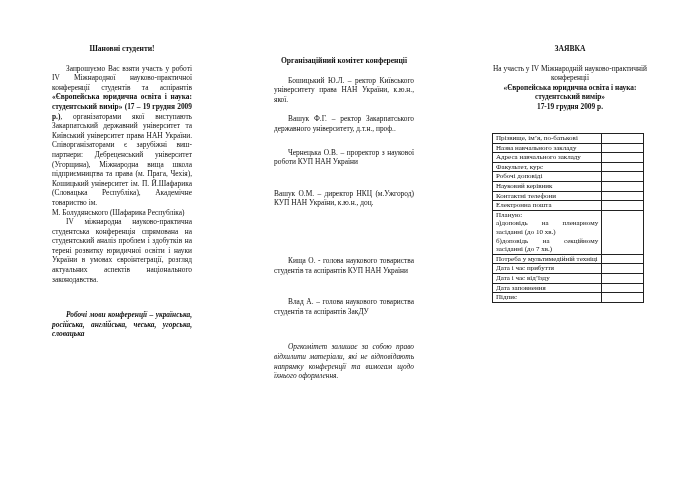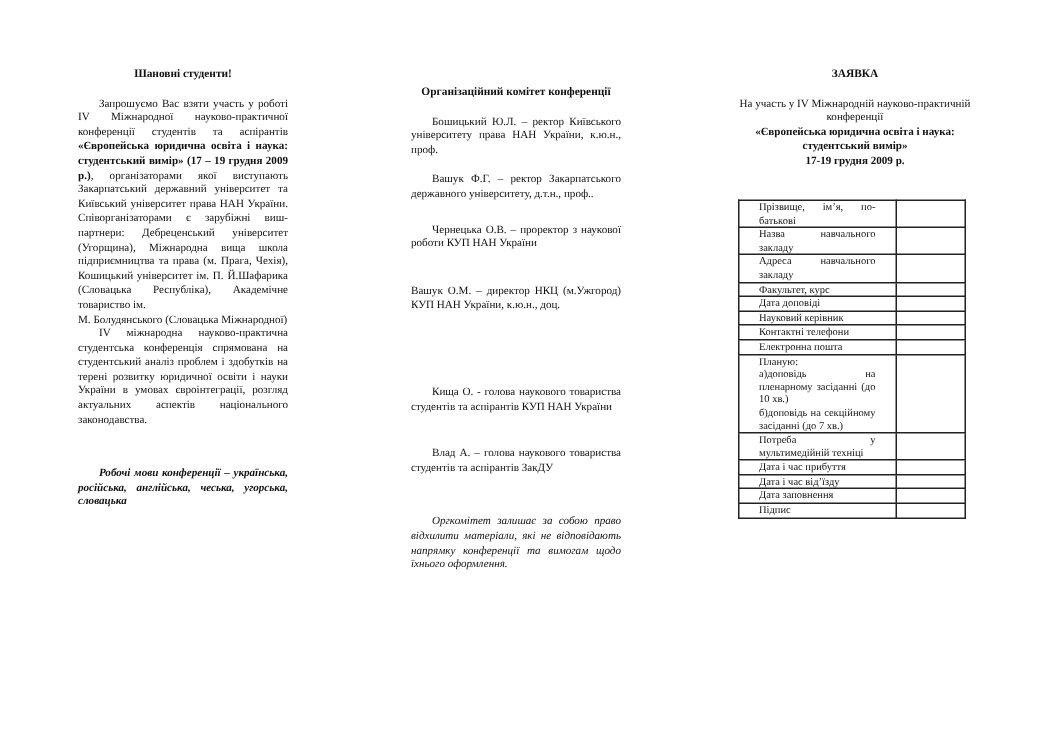--- a/index.html
+++ b/index.html
@@ -11,41 +11,41 @@
   .c3 { left:490px; top:44px; width:160px; }
   .title { font-weight:bold; text-align:center; font-size:7.6px; }
   p { margin:0; text-align:justify; }
   .ind { text-indent:14px; }
   .b { font-weight:bold; }
   .it { font-style:italic; }
   .bi { font-weight:bold; font-style:italic; }
   .center { text-align:center; } .gap10 { height:10px; } .gap14 { height:14px; } .gap22 { height:22px; } .gap26 { height:26px; }
   table.form { position:absolute; left:492px; top:133px; width:152px;
                border-collapse:collapse; font-size:7px; line-height:8.6px; }
-  table.form td { border:1px solid #222; padding:0 13px; vertical-align:top;margin-left:20px; }
+  table.form td { border:1px solid #222; padding:0 3px; vertical-align:top;margin-left:20px; }
   table.form td.lbl { width:104px; text-align:justify; }
   table.form td.val { width:36px; }
 </style>
 </head>
 <body>
 
 <div class="col c1">
   <div class="title">Шановні студенти!</div>
   <div class="gap10"></div>
   <p class="ind"><span>Запрошуємо Вас взяти участь у роботі IV Міжнародної науково-практичної конференції студентів та аспірантів </span><span class="b">«Європейська юридична освіта і наука: студентський вимір»</span> <span class="b">(17 – 19 грудня 2009 р.)</span><span>, організаторами якої виступають Закарпатський державний університет та Київський університет права НАН України. Співорганізаторами є зарубіжні виш-партнери: Дебреценський університет (Угорщина), Міжнародна вища школа підприємництва та права (м. Прага, Чехія), Кошицький університет ім. П. Й.Шафарика (Словацька Республіка), Академічне товариство ім.</span></p>
-  <p>М. Болудянського (Словацька Міжнародної)</p>
+  <p>М. Болудянського (Шафарика Республіка)</p>
   <p class="ind">IV міжнародна науково-практична студентська конференція спрямована на студентський аналіз проблем і здобутків на терені розвитку юридичної освіти і науки України в умовах євроінтеграції, розгляд актуальних аспектів національного законодавства.</p>
   <div class="gap26"></div>
   <p class="ind bi">Робочі мови конференції – українська, російська, англійська, чеська, угорська, словацька</p>
 </div>
 
 <div class="col c2">
   <div class="title">Організаційний комітет конференції</div>
   <div class="gap10"></div>
-  <p class="ind">Бошицький Ю.Л. – ректор Київського університету права НАН України, к.ю.н., проф.</p>
+  <p class="ind">Бошицький Ю.Л. – ректор Київського університету права НАН України, к.ю.н., якої.</p>
   <div class="gap10"></div>
   <p class="ind">Вашук Ф.Г. – ректор Закарпатського державного університету, д.т.н., проф..</p>
   <div class="gap14"></div>
   <p class="ind">Чернецька О.В. – проректор з наукової роботи КУП НАН України</p>
   <div class="gap22"></div>
   <p>Вашук О.М. – директор НКЦ (м.Ужгород) КУП НАН України, к.ю.н., доц.</p>
   <div class="gap22"></div>
   <div class="gap26"></div>
   <p class="ind">Кища О. - голова наукового товариства студентів та аспірантів КУП НАН України</p>
   <div class="gap22"></div>
@@ -74,21 +74,21 @@
       </tr>
   <tr>
         <td class="lbl">Адреса навчального закладу</td>
         <td class="val"></td>
       </tr>
   <tr>
         <td class="lbl">Факультет, курс</td>
         <td class="val"></td>
       </tr>
   <tr>
-        <td class="lbl">Дата доповіді</td>
+        <td class="lbl">Робочі доповіді</td>
         <td class="val"></td>
       </tr>
   <tr>
         <td class="lbl">Науковий керівник</td>
         <td class="val"></td>
       </tr>
   <tr>
         <td class="lbl">Контактні телефони</td>
         <td class="val"></td>
       </tr>

